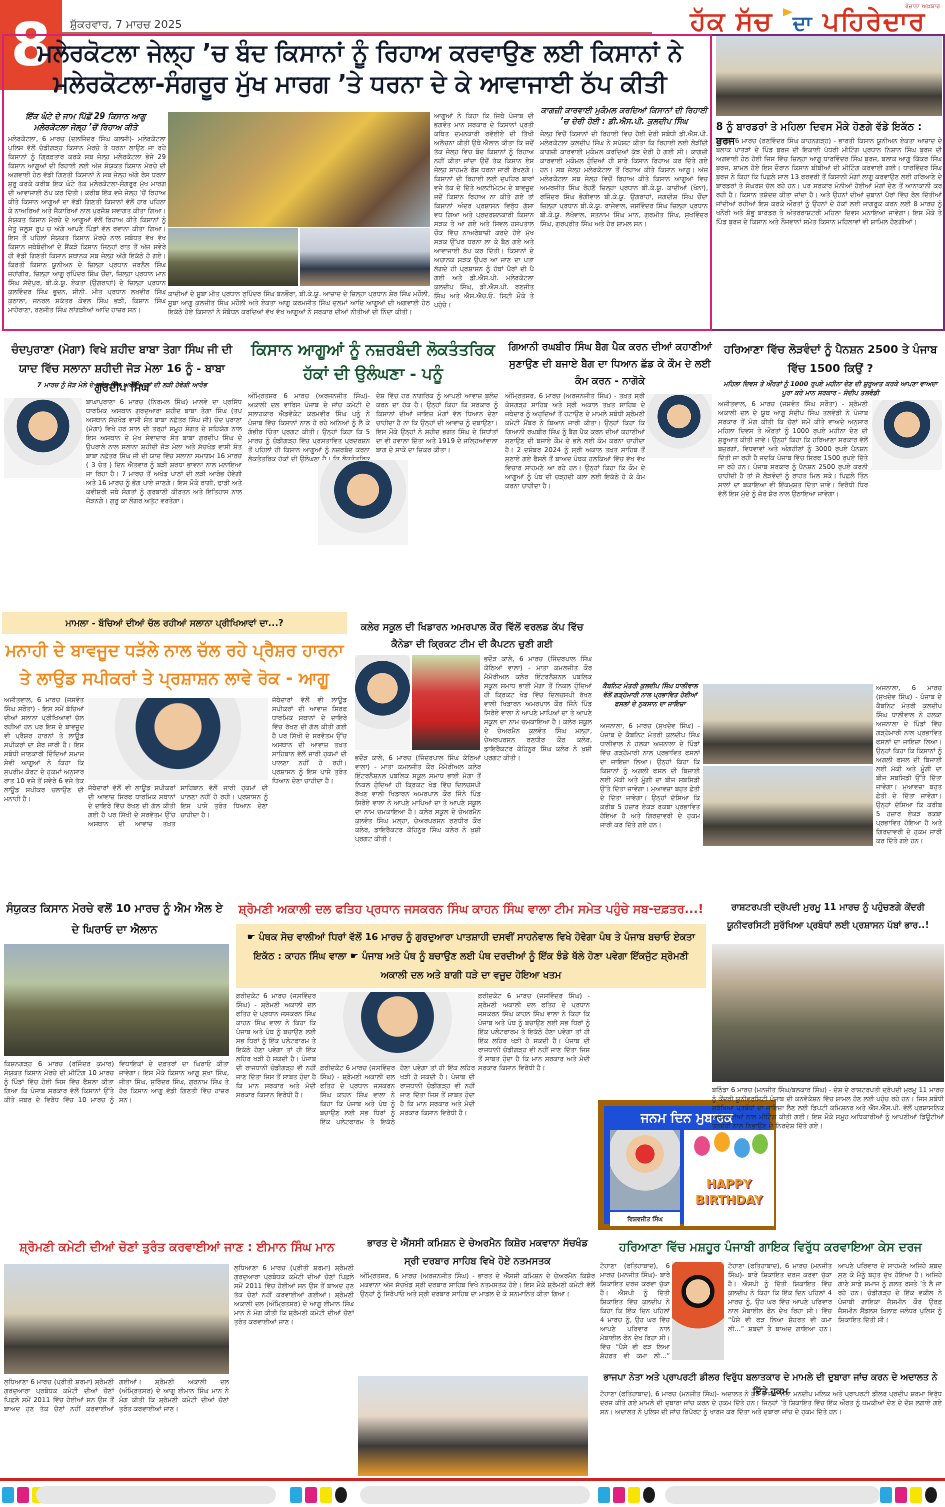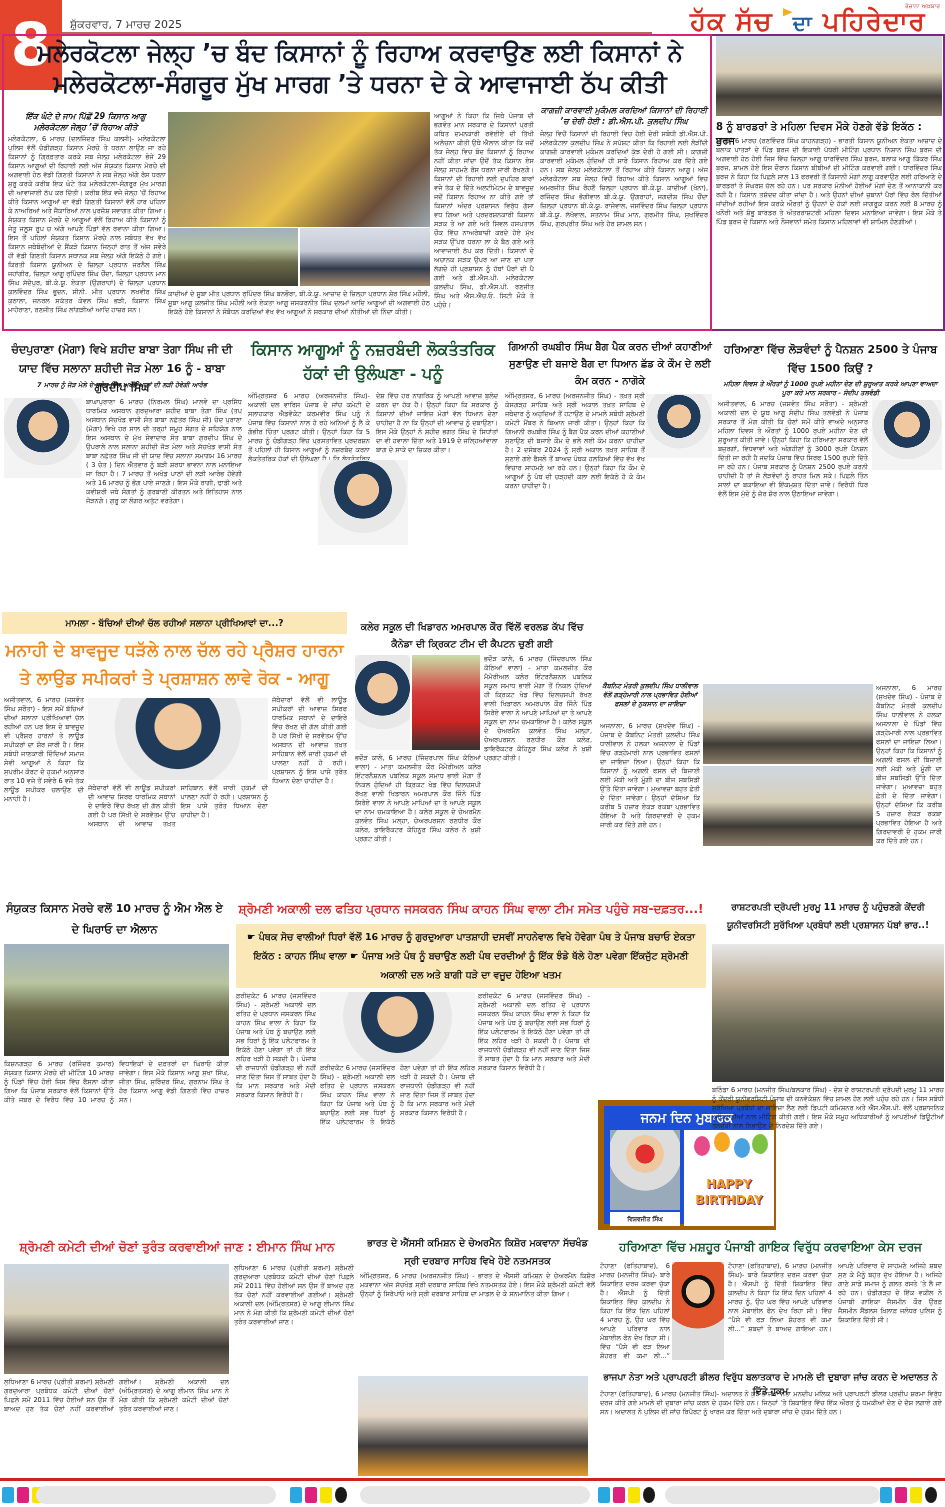--- a/index.html
+++ b/index.html
@@ -53,21 +53,21 @@
   <div class="abs box-top"></div>
   <div class="abs h1" style="left:10px;top:38px;width:700px">
     <div>ਮਲੇਰਕੋਟਲਾ ਜੇਲ੍ਹ ’ਚ ਬੰਦ ਕਿਸਾਨਾਂ ਨੂੰ ਰਿਹਾਅ ਕਰਵਾਉਣ ਲਈ  ਕਿਸਾਨਾਂ ਨੇ</div>
     <div>ਮਲੇਰਕੋਟਲਾ-ਸੰਗਰੂਰ ਮੁੱਖ ਮਾਰਗ ’ਤੇ ਧਰਨਾ ਦੇ ਕੇ ਆਵਾਜਾਈ ਠੱਪ ਕੀਤੀ</div>
   </div>
   <div class="abs sub" style="left:8px;top:111px;width:155px">ਇੱਕ ਘੰਟੇ ਦੇ ਜਾਮ ਪਿੱਛੋਂ 29 ਕਿਸਾਨ ਆਗੂ ਮਲੇਰਕੋਟਲਾ ਜੇਲ੍ਹ ’ਚੋਂ ਰਿਹਾਅ ਕੀਤੇ</div>
   <div class="abs col" style="left:8px;top:135px;width:158px;height:192px">ਮਲੇਰਕੋਟਲਾ, 6 ਮਾਰਚ (ਦਲਜਿੰਦਰ ਸਿੰਘ ਕਲਸੀ)- ਮਲੇਰਕੋਟਲਾ ਪੁਲਿਸ ਵੱਲੋਂ ਚੰਡੀਗੜ੍ਹ ਕਿਸਾਨ ਮੋਰਚੇ ਤੇ ਧਰਨਾ ਲਾਉਣ ਜਾ ਰਹੇ ਕਿਸਾਨਾਂ ਨੂੰ ਗ੍ਰਿਫ਼ਤਾਰ ਕਰਕੇ ਸਬ ਜੇਲ੍ਹ ਮਲੇਰਕੋਟਲਾ ਭੇਜੇ 29 ਕਿਸਾਨ ਆਗੂਆਂ ਦੀ ਰਿਹਾਈ ਲਈ ਅੱਜ ਸੰਯੁਕਤ ਕਿਸਾਨ ਮੋਰਚੇ ਦੀ ਅਗਵਾਈ ਹੇਠ ਵੱਡੀ ਗਿਣਤੀ ਕਿਸਾਨਾਂ ਨੇ ਸਬ ਜੇਲ੍ਹ ਅੱਗੇ ਰੋਸ ਧਰਨਾ ਸ਼ੁਰੂ ਕਰਕੇ ਕਰੀਬ ਇਕ ਘੰਟੇ ਤੱਕ ਮਲੇਰਕੋਟਲਾ-ਸੰਗਰੂਰ ਮੁੱਖ ਮਾਰਗ ਦੀ ਆਵਾਜਾਈ ਠੱਪ ਕਰ ਦਿੱਤੀ। ਕਰੀਬ ਇੱਕ ਵਜੇ ਜੇਲ੍ਹ ’ਚੋਂ ਰਿਹਾਅ ਕੀਤੇ ਕਿਸਾਨ ਆਗੂਆਂ ਦਾ ਵੱਡੀ ਗਿਣਤੀ ਕਿਸਾਨਾਂ ਵੱਲੋਂ ਹਾਰ ਪਹਿਨਾ ਕੇ ਨਾਅਰਿਆਂ ਅਤੇ ਜੈਕਾਰਿਆਂ ਨਾਲ ਪੁਰਜੋਸ਼ ਸਵਾਗਤ ਕੀਤਾ ਗਿਆ। ਸੰਯੁਕਤ ਕਿਸਾਨ ਮੋਰਚੇ ਦੇ ਆਗੂਆਂ ਵੱਲੋਂ ਰਿਹਾਅ ਕੀਤੇ ਕਿਸਾਨਾਂ ਨੂੰ ਜੇਤੂ ਜਲੂਸ ਰੂਪ ਚ ਅੱਗੇ ਆਪਣੇ ਪਿੰਡਾਂ ਵੱਲ ਰਵਾਨਾ ਕੀਤਾ ਗਿਆ। ਇਸ ਤੋਂ ਪਹਿਲਾਂ ਸੰਯੁਕਤ ਕਿਸਾਨ ਮੋਰਚੇ ਨਾਲ ਸਬੰਧਤ ਵੱਖ ਵੱਖ ਕਿਸਾਨ ਜਥੇਬੰਦੀਆਂ ਦੇ ਸੈਂਕੜੇ ਕਿਸਾਨ ਜਿਨ੍ਹਾਂ ਰਾਤ ਤੋਂ ਅੱਜ ਸਵੇਰੇ ਹੀ ਵੱਡੀ ਗਿਣਤੀ ਕਿਸਾਨ ਸਥਾਨਕ ਸਬ ਜੇਲ੍ਹ ਅੱਗੇ ਇਕੱਠੇ ਹੋ ਗਏ। ਕਿਰਤੀ ਕਿਸਾਨ ਯੂਨੀਅਨ ਦੇ ਜ਼ਿਲ੍ਹਾ ਪ੍ਰਧਾਨ ਜਰਨੈਲ ਸਿੰਘ ਜਹਾਂਗੀਰ, ਜ਼ਿਲ੍ਹਾ ਆਗੂ ਰੁਪਿੰਦਰ ਸਿੰਘ ਚੌਂਦਾ, ਜ਼ਿਲ੍ਹਾ ਪ੍ਰਧਾਨ ਮਾਨ ਸਿੰਘ ਸੱਦੋਪੁਰ, ਬੀ.ਕੇ.ਯੂ. ਏਕਤਾ (ਉਗਰਾਹਾਂ) ਦੇ ਜ਼ਿਲ੍ਹਾ ਪ੍ਰਧਾਨ ਕੁਲਵਿੰਦਰ ਸਿੰਘ ਭੂਦਨ, ਸੀਨੀ. ਮੀਤ ਪ੍ਰਧਾਨ ਲਖਵੀਰ ਸਿੰਘ ਕੁਠਾਲਾ, ਜਨਰਲ ਸਕੱਤਰ ਕੇਵਲ ਸਿੰਘ ਭੜੀ, ਕਿਸਾਨ ਸਿੰਘ ਮਾਹੋਰਾਣਾ, ਰਣਜੀਤ ਸਿੰਘ ਲਾਂਗੜੀਆਂ ਆਦਿ ਹਾਜ਼ਰ ਸਨ।</div>
   <div class="abs photo" style="left:168px;top:112px;width:262px;height:115px"></div>
   <div class="abs photo crowd" style="left:168px;top:228px;width:130px;height:58px"></div>
   <div class="abs photo room" style="left:300px;top:228px;width:130px;height:58px"></div>
-  <div class="abs col" style="left:168px;top:290px;width:262px;height:38px">ਕਾਦੀਆਂ ਦੇ ਸੂਬਾ ਮੀਤ ਪ੍ਰਧਾਨ ਰੁਪਿੰਦਰ ਸਿੰਘ ਬਨਭੌਰਾ, ਬੀ.ਕੇ.ਯੂ. ਆਜ਼ਾਦ ਦੇ ਜ਼ਿਲ੍ਹਾ ਪ੍ਰਧਾਨ ਸ਼ੇਰ ਸਿੰਘ ਮਹੌਲੀ, ਸੂਬਾ ਆਗੂ ਕੁਲਜੀਤ ਸਿੰਘ ਮਹੌਲੀ ਅਤੇ ਏਕਤਾ ਆਗੂ ਜਸਕਰਨੀਤ ਸਿੰਘ ਦੁਲਮਾਂ ਆਦਿ ਆਗੂਆਂ ਦੀ ਅਗਵਾਈ ਹੇਠ ਇਕੱਠੇ ਹੋਏ ਕਿਸਾਨਾਂ ਨੇ ਸੰਬੋਧਨ ਕਰਦਿਆਂ ਵੱਖ ਵੱਖ ਆਗੂਆਂ ਨੇ ਸਰਕਾਰ ਦੀਆਂ ਨੀਤੀਆਂ ਦੀ ਨਿੰਦਾ ਕੀਤੀ।</div>
+  <div class="abs col" style="left:168px;top:290px;width:262px;height:38px">ਕਾਦੀਆਂ ਦੇ ਸੂਬਾ ਮੀਤ ਪ੍ਰਧਾਨ ਰੁਪਿੰਦਰ ਸਿੰਘ ਬਨਭੌਰਾ, ਬੀ.ਕੇ.ਯੂ. ਆਜ਼ਾਦ ਦੇ ਜ਼ਿਲ੍ਹਾ ਪ੍ਰਧਾਨ ਸ਼ੇਰ ਸਿੰਘ ਮਹੌਲੀ, ਸੂਬਾ ਆਗੂ ਕੁਲਜੀਤ ਸਿੰਘ ਮਹੌਲੀ ਅਤੇ ਏਕਤਾ ਆਗੂ ਕਰਮਜੀਤ ਸਿੰਘ ਦੁਲਮਾਂ ਆਦਿ ਆਗੂਆਂ ਦੀ ਅਗਵਾਈ ਹੇਠ ਇਕੱਠੇ ਹੋਏ ਕਿਸਾਨਾਂ ਨੇ ਸੰਬੋਧਨ ਕਰਦਿਆਂ ਵੱਖ ਵੱਖ ਆਗੂਆਂ ਨੇ ਸਰਕਾਰ ਦੀਆਂ ਨੀਤੀਆਂ ਦੀ ਨਿੰਦਾ ਕੀਤੀ।</div>
   <div class="abs col" style="left:434px;top:112px;width:100px;height:215px">ਆਗੂਆਂ ਨੇ ਕਿਹਾ ਕਿ ਜਿਥੇ ਪੰਜਾਬ ਦੀ ਭਗਵੰਤ ਮਾਨ ਸਰਕਾਰ ਦੇ ਕਿਸਾਨਾਂ ਪ੍ਰਤੀ ਕਥਿਤ ਦਮਨਕਾਰੀ ਰਵੱਈਏ ਦੀ ਤਿੱਖੀ ਅਲੋਚਨਾ ਕੀਤੀ ਉਥੇ ਐਲਾਨ ਕੀਤਾ ਕਿ ਜਦੋਂ ਤੱਕ ਜੇਲ੍ਹ ਵਿਚ ਬੰਦ ਕਿਸਾਨਾਂ ਨੂੰ ਰਿਹਾਅ ਨਹੀਂ ਕੀਤਾ ਜਾਂਦਾ ਉਦੋਂ ਤੱਕ ਕਿਸਾਨ ਏਸ ਜੇਲ੍ਹ ਸਾਹਮਣੇ ਰੋਸ ਧਰਨਾ ਜਾਰੀ ਰੱਖਣਗੇ। ਕਿਸਾਨਾਂ ਦੀ ਰਿਹਾਈ ਲਈ ਦੁਪਹਿਰ ਬਾਰਾਂ ਵਜੇ ਤੱਕ ਦੇ ਦਿੱਤੇ ਅਲਟੀਮੇਟਮ ਦੇ ਬਾਵਜੂਦ ਜਦੋਂ ਕਿਸਾਨ ਰਿਹਾਅ ਨਾ ਕੀਤੇ ਗਏ ਤਾਂ ਕਿਸਾਨਾਂ ਅੰਦਰ ਪ੍ਰਸ਼ਾਸਨ ਵਿਰੁੱਧ ਗੁੱਸਾ ਵਧ ਗਿਆ ਅਤੇ ਪ੍ਰਦਰਸ਼ਨਕਾਰੀ ਕਿਸਾਨ ਸੜਕ ਤੇ ਆ ਗਏ ਅਤੇ ਸਿਵਲ ਹਸਪਤਾਲ ਚੌਕ ਵਿੱਚ ਨਾਅਰੇਬਾਜ਼ੀ ਕਰਦੇ ਹੋਏ ਮੁੱਖ ਸੜਕ ਉੱਪਰ ਧਰਨਾ ਲਾ ਕੇ ਬੈਠ ਗਏ ਅਤੇ ਆਵਾਜਾਈ ਠੱਪ ਕਰ ਦਿੱਤੀ। ਕਿਸਾਨਾਂ ਦੇ ਅਚਾਨਕ ਸੜਕ ਉਪਰ ਆ ਜਾਣ ਦਾ ਪਤਾ ਲੱਗਦੇ ਹੀ ਪ੍ਰਸ਼ਾਸਨ ਨੂੰ ਹੱਥਾਂ ਪੈਰਾਂ ਦੀ ਪੈ ਗਈ ਅਤੇ ਡੀ.ਐਸ.ਪੀ. ਮਲੇਰਕੋਟਲਾ ਕੁਲਦੀਪ ਸਿੰਘ, ਡੀ.ਐਸ.ਪੀ. ਰਣਜੀਤ ਸਿੰਘ ਅਤੇ ਐਸ.ਐਚ.ਓ. ਸਿਟੀ ਮੌਕੇ ਤੇ ਪਹੁੰਚੇ।</div>
   <div class="abs sub" style="left:540px;top:105px;width:168px;color:#222">ਕਾਗਜ਼ੀ ਕਾਰਵਾਈ ਮੁਕੰਮਲ ਕਰਦਿਆਂ ਕਿਸਾਨਾਂ ਦੀ ਰਿਹਾਈ ’ਚ ਦੇਰੀ ਹੋਈ : ਡੀ.ਐਸ.ਪੀ. ਕੁਲਦੀਪ ਸਿੰਘ</div>
   <div class="abs col" style="left:540px;top:130px;width:168px;height:198px">ਜੇਲ੍ਹ ਵਿਚੋਂ ਕਿਸਾਨਾਂ ਦੀ ਰਿਹਾਈ ਵਿਚ ਹੋਈ ਦੇਰੀ ਸਬੰਧੀ ਡੀ.ਐਸ.ਪੀ. ਮਲੇਰਕੋਟਲਾ ਕੁਲਦੀਪ ਸਿੰਘ ਨੇ ਸਪੱਸ਼ਟ ਕੀਤਾ ਕਿ ਰਿਹਾਈ ਲਈ ਲੋੜੀਂਦੀ ਕਾਗਜ਼ੀ ਕਾਰਵਾਈ ਮੁਕੰਮਲ ਕਰਦਿਆਂ ਕੁੱਝ ਦੇਰੀ ਹੋ ਗਈ ਸੀ। ਕਾਗਜ਼ੀ ਕਾਰਵਾਈ ਮੁਕੰਮਲ ਹੁੰਦਿਆਂ ਹੀ ਸਾਰੇ ਕਿਸਾਨ ਰਿਹਾਅ ਕਰ ਦਿੱਤੇ ਗਏ ਹਨ। ਸਬ ਜੇਲ੍ਹ ਮਲੇਰਕੋਟਲਾ ਤੋਂ ਰਿਹਾਅ ਕੀਤੇ ਕਿਸਾਨ ਆਗੂ। ਅੱਜ ਮਲੇਰਕੋਟਲਾ ਸਬ ਜੇਲ੍ਹ ਵਿਚੋਂ ਰਿਹਾਅ ਕੀਤੇ ਕਿਸਾਨ ਆਗੂਆਂ ਵਿਚ ਅਮਰਜੀਤ ਸਿੰਘ ਰੋਹਣੋਂ ਜ਼ਿਲ੍ਹਾ ਪ੍ਰਧਾਨ ਬੀ.ਕੇ.ਯੂ. ਕਾਦੀਆਂ (ਖੰਨਾ), ਰਜਿੰਦਰ ਸਿੰਘ ਭੋਗੀਵਾਲ ਬੀ.ਕੇ.ਯੂ. ਉਗਰਾਹਾਂ, ਜਗਦੀਸ਼ ਸਿੰਘ ਚੌਂਦਾ ਜ਼ਿਲ੍ਹਾ ਪ੍ਰਧਾਨ ਬੀ.ਕੇ.ਯੂ. ਰਾਜੇਵਾਲ, ਜਸਵਿੰਦਰ ਸਿੰਘ ਜ਼ਿਲ੍ਹਾ ਪ੍ਰਧਾਨ ਬੀ.ਕੇ.ਯੂ. ਲੱਖੋਵਾਲ, ਸਤਨਾਮ ਸਿੰਘ ਮਾਨ, ਗੁਰਮੀਤ ਸਿੰਘ, ਸੁਖਵਿੰਦਰ ਸਿੰਘ, ਗੁਰਪ੍ਰੀਤ ਸਿੰਘ ਅਤੇ ਹੋਰ ਸ਼ਾਮਲ ਸਨ।</div>
 
   <div class="abs box-right"></div>
   <div class="abs photo group" style="left:716px;top:36px;width:226px;height:80px"></div>
   <div class="abs" style="left:716px;top:120px;width:226px;font-weight:bold;font-size:10px;line-height:14px">8 ਨੂੰ ਬਾਰਡਰਾਂ ਤੇ ਮਹਿਲਾ ਦਿਵਸ ਮੌਕੇ ਹੋਣਗੇ ਵੱਡੇ ਇਕੱਠ : ਬੁਰਜ</div>
   <div class="abs col" style="left:716px;top:137px;width:226px;height:190px">ਪਾਤੜਾਂ 6 ਮਾਰਚ (ਰਣਵਿੰਦਰ ਸਿੰਘ ਕਾਹਨਗੜ੍ਹ) - ਭਾਰਤੀ ਕਿਸਾਨ ਯੂਨੀਅਨ ਏਕਤਾ ਆਜ਼ਾਦ ਦੇ ਬਲਾਕ ਪਾਤੜਾਂ ਦੇ ਪਿੰਡ ਬੁਰਜ ਦੀ ਇਕਾਈ ਪੱਧਰੀ ਮੀਟਿੰਗ ਪ੍ਰਧਾਨ ਨਿਸ਼ਾਨ ਸਿੰਘ ਬੁਰਜ ਦੀ ਅਗਵਾਈ ਹੇਠ ਹੋਈ ਜਿਸ ਵਿੱਚ ਜ਼ਿਲ੍ਹਾ ਆਗੂ ਧਾਰਵਿੰਦਰ ਸਿੰਘ ਬੁਰਜ, ਬਲਾਕ ਆਗੂ ਕਿੱਕਰ ਸਿੰਘ ਬੁਰਜ, ਸ਼ਾਮਲ ਹੋਏ ਇਸ ਦੌਰਾਨ ਕਿਸਾਨ ਬੀਬੀਆਂ ਦੀ ਮੀਟਿੰਗ ਕਰਵਾਈ ਗਈ। ਧਾਰਵਿੰਦਰ ਸਿੰਘ ਬੁਰਜ ਨੇ ਕਿਹਾ ਕਿ ਪਿਛਲੇ ਸਾਲ 13 ਫਰਵਰੀ ਤੋਂ ਕਿਸਾਨੀ ਮੰਗਾਂ ਲਾਗੂ ਕਰਵਾਉਣ ਲਈ ਹਰਿਆਣੇ ਦੇ ਬਾਰਡਰਾਂ ਤੇ ਸੰਘਰਸ਼ ਚੱਲ ਰਹੇ ਹਨ। ਪਰ ਸਰਕਾਰ ਮੰਨੀਆਂ ਹੋਈਆਂ ਮੰਗਾਂ ਦੇਣ ਤੋਂ ਆਨਾਕਾਨੀ ਕਰ ਰਹੀ ਹੈ। ਕਿਸਾਨ ਤਸ਼ੱਦਦ ਕੀਤਾ ਜਾਂਦਾ ਹੈ। ਅਤੇ ਉਹਨਾਂ ਦੀਆਂ ਜ਼ੁਬਾਨਾਂ ਪੈਰਾਂ ਵਿੱਚ ਰੋਲ ਦਿੱਤੀਆਂ ਜਾਂਦੀਆਂ ਰਹੀਆਂ ਇਸ ਕਰਕੇ ਔਰਤਾਂ ਨੂੰ ਉਹਨਾਂ ਦੇ ਹੱਕਾਂ ਲਈ ਜਾਗਰੂਕ ਕਰਨ ਲਈ 8 ਮਾਰਚ ਨੂੰ ਖਨੌਰੀ ਅਤੇ ਸ਼ੰਭੂ ਬਾਰਡਰ ਤੇ ਅੰਤਰਰਾਸ਼ਟਰੀ ਮਹਿਲਾ ਦਿਵਸ ਮਨਾਇਆ ਜਾਵੇਗਾ। ਇਸ ਮੌਕੇ ਤੇ ਪਿੰਡ ਬੁਰਜ ਦੇ ਕਿਸਾਨ ਅਤੇ ਨੌਜਵਾਨਾਂ ਸਮੇਤ ਕਿਸਾਨ ਮਹਿਲਾਵਾਂ ਵੀ ਸ਼ਾਮਿਲ ਹੋਣਗੀਆਂ।</div>
 
   <div class="abs h2" style="left:2px;top:340px;width:240px;font-size:11px;line-height:19px">ਚੰਦਪੁਰਾਣਾ (ਮੋਗਾ) ਵਿਖੇ ਸ਼ਹੀਦ ਬਾਬਾ ਤੇਗਾ ਸਿੰਘ ਜੀ ਦੀ ਯਾਦ ਵਿੱਚ ਸਲਾਨਾ ਸ਼ਹੀਦੀ ਜੋੜ ਮੇਲਾ 16 ਨੂੰ - ਬਾਬਾ ਗੁਰਦੀਪ ਸਿੰਘ</div>

